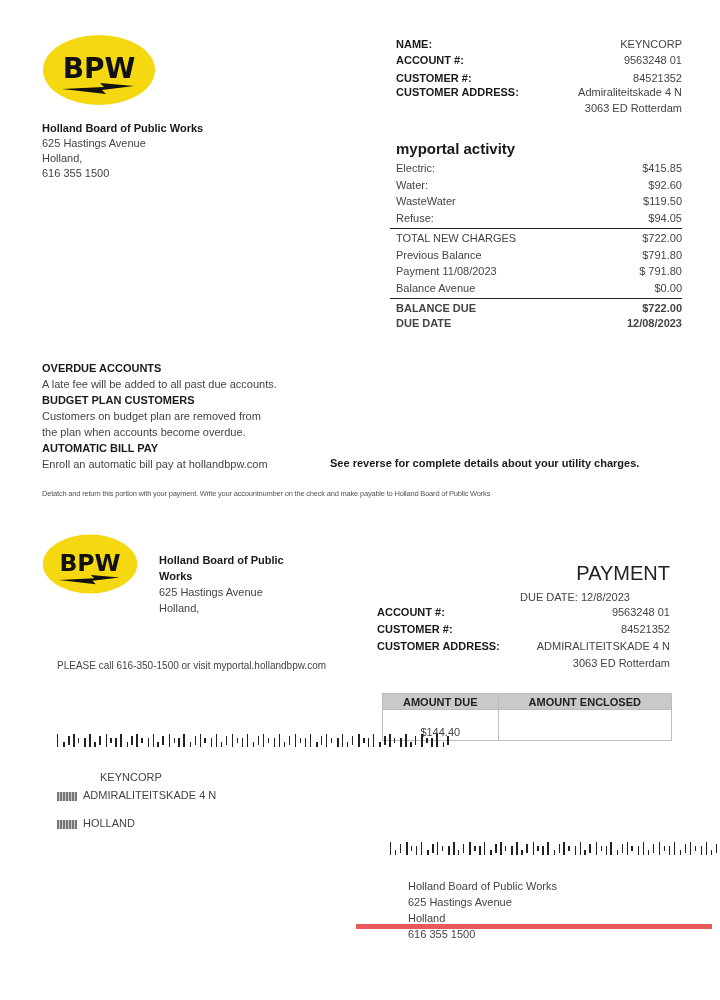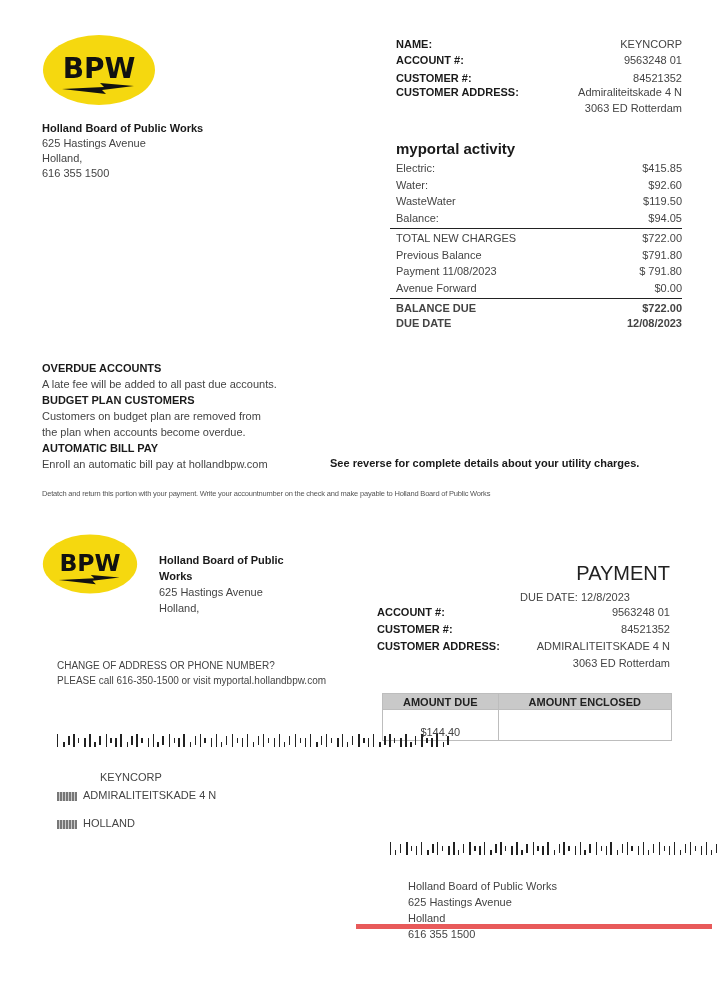--- a/index.html
+++ b/index.html
@@ -78,38 +78,38 @@
     </div>
   <div class="act-row row">
       <span>Water:</span>
       <span>$92.60</span>
     </div>
   <div class="act-row row">
       <span>WasteWater</span>
       <span>$119.50</span>
     </div>
   <div class="act-row row">
-      <span>Balance:</span>
+      <span>Refuse:</span>
       <span>$94.05</span>
     </div>
   <div class="hr" style="margin:2px 0 1px -6px;"></div>
   <div class="act-row row">
       <span>TOTAL NEW CHARGES</span>
       <span>$722.00</span>
     </div>
   <div class="act-row row">
       <span>Previous Balance</span>
       <span>$791.80</span>
     </div>
   <div class="act-row row">
       <span>Payment 11/08/2023</span>
       <span>$ 791.80</span>
     </div>
   <div class="act-row row">
-      <span>Avenue Forward</span>
+      <span>Balance Avenue</span>
       <span>$0.00</span>
     </div>
   <div class="hr" style="margin:2px 0 1px -6px;"></div>
   <div class="act-row row b">
       <span>BALANCE DUE</span>
       <span>$722.00</span>
     </div>
   <div class="act-row row b" style="margin-top:-2px;">
       <span>DUE DATE</span>
       <span>12/08/2023</span>
@@ -137,21 +137,20 @@
   </svg>
 </div>
 <div class="abs t11" style="left:159px; top:552px; line-height:16px;">
   <div class="b">Holland Board of Public</div>
   <div class="b">Works</div>
   <div class="gray">625 Hastings Avenue</div>
   <div class="gray">Holland,</div>
 </div>
 
 <div class="abs t11 gray" style="left:57px; top:658px; font-size:10px; line-height:15px;">
-  <div>CHANGE OF ADDRESS OR PHONE NUMBER?</div>
   <div>PLEASE call 616-350-1500 or visit myportal.hollandbpw.com</div>
 </div>
 
 <div class="abs payment-title" style="left:520px; top:562px; width:150px;">PAYMENT</div>
 <div class="abs t11 gray" style="left:480px; top:590px; width:190px; text-align:center;">DUE DATE: 12/8/2023</div>
 
 <div class="abs kv" style="left:377px; top:604px; width:293px; line-height:17px;">
   <div class="row">
       <span class="k">ACCOUNT #:</span>
       <span class="v">9563248 01</span>

